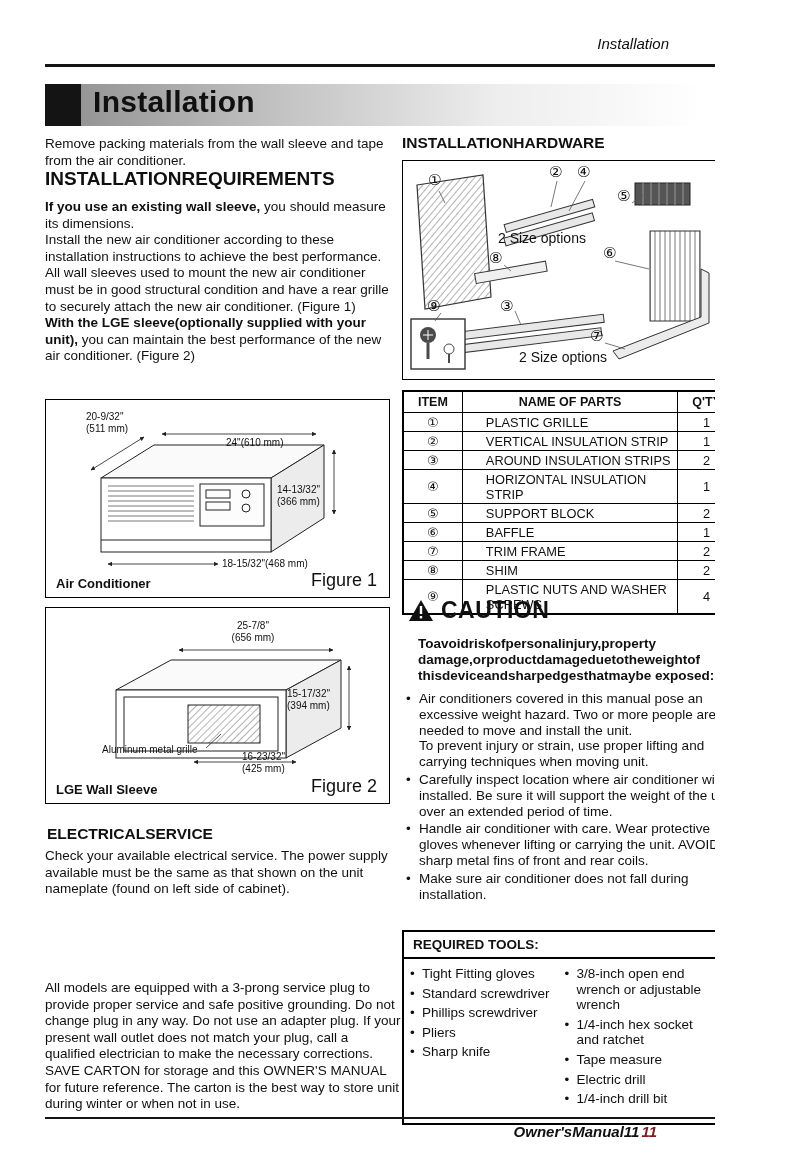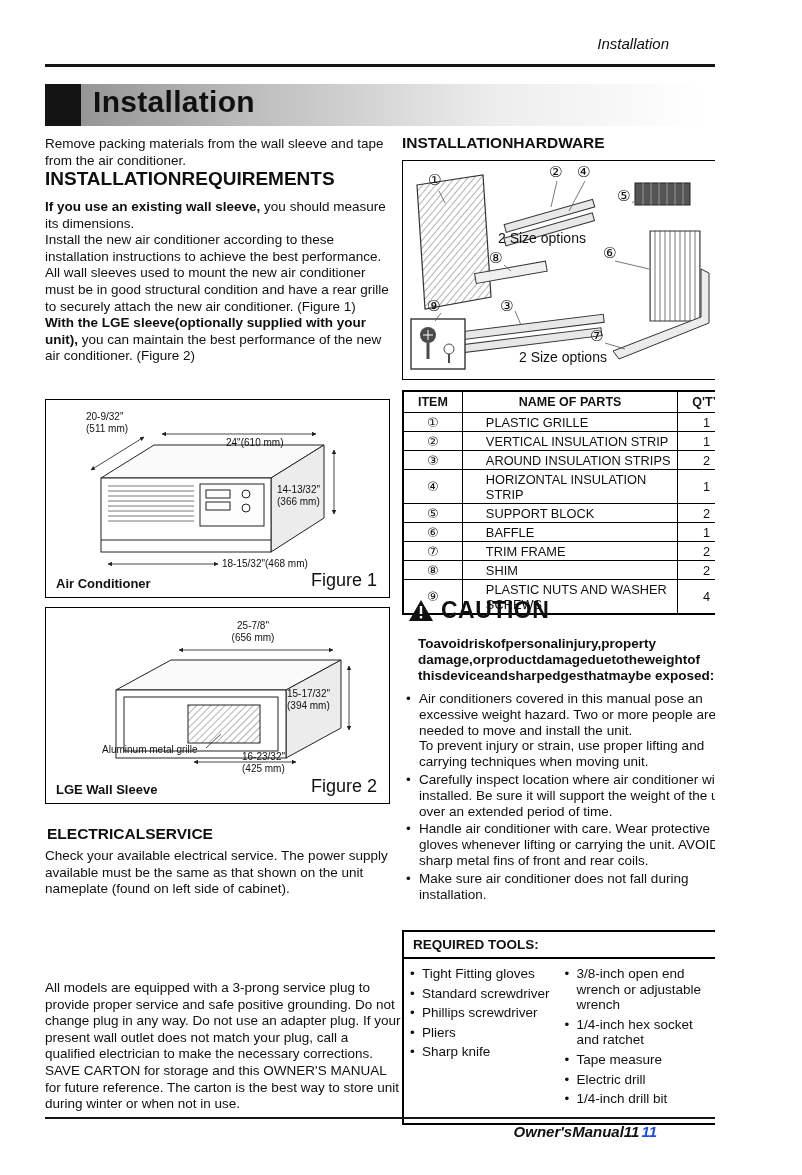--- a/index.html
+++ b/index.html
@@ -55,21 +55,21 @@
   
   .tools{left:402px;top:930px;width:335px;border:2px solid #000;box-sizing:border-box;background:#fff;}
   .tools-head{font-weight:bold;font-size:13.5px;padding:5px 9px;border-bottom:2px solid #000;}
   .tools-body{display:flex;padding:7px 16px 12px 6px;}
   .tcol{width:50%;}
   .titem{position:relative;padding-left:12px;font-size:13.5px;line-height:15.6px;margin-bottom:4px;}
   .titem::before{content:"•";position:absolute;left:0;}
   
   .rule-bot{left:45px;top:1117px;width:712px;height:2px;background:#151515;}
   .footer{right:58px;top:1123px;font-style:italic;font-weight:bold;font-size:15px;display:flex;}
-  .ghost{color:#1d4ed8;margin-left:2px;}
+  .ghost{color:#7f1d1d;margin-left:2px;}
 </style>
 </head>
 <body>
 
 <div class="pg">
 
   <div class="abs run-head">Installation</div>
   <div class="abs rule-top"></div>
   <div class="abs title-bar"></div>
   <div class="abs title-sq"></div>

